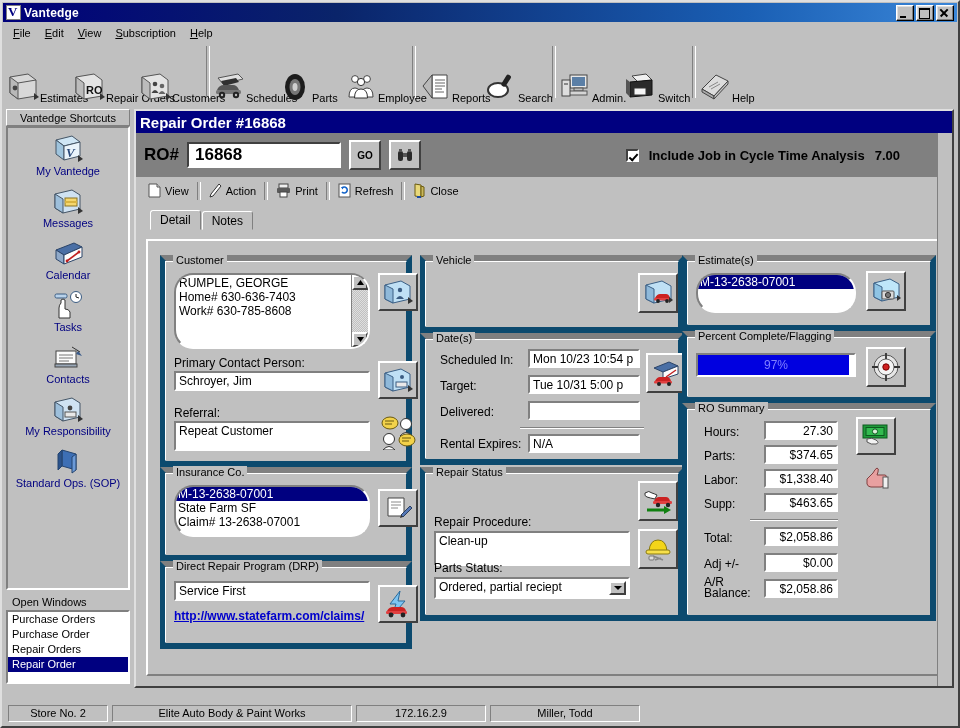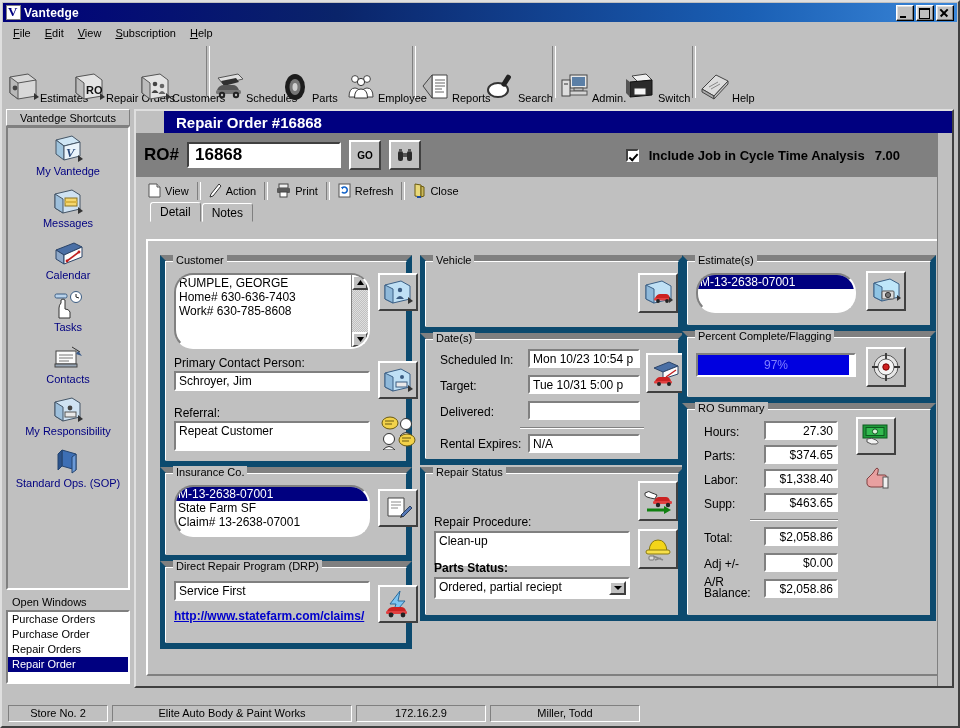--- a/index.html
+++ b/index.html
@@ -64,21 +64,21 @@
      align-items:center;padding-left:6px;font-size:11px;background:#c0c0c0;}
   .ow-list{position:absolute;left:0;right:0;bottom:4px;height:70px;background:#fff;
      border:2px solid;border-color:#808080 #fff #fff #808080;overflow:hidden;}
   .ow-item{height:15px;line-height:15px;padding-left:4px;font-size:11px;color:#000;}
   .ow-item.sel{background:#000080;color:#fff;}
 
   
   .mdi{position:absolute;left:130px;top:3px;right:2px;bottom:2px;background:#c0c0c0;
        border:2px solid;border-color:#dfdfdf #404040 #404040 #dfdfdf;}
   .mdi-title{height:22px;background:#000080;color:#fff;display:flex;align-items:center;
-       padding-left:12px;font-size:15px;font-weight:bold;margin-left:28px;}
+       padding-left:4px;font-size:15px;font-weight:bold;}
   .mdi-ro{height:44px;background:#808080;display:flex;align-items:center;padding:0 8px;}
   .ro-label{font-size:17px;font-weight:bold;color:#000;margin-right:8px;}
   .ro-input{width:154px;height:26px;background:#fff;border:2px solid;
        border-color:#404040 #fff #fff #404040;font-size:17px;font-weight:bold;
        padding:0 6px;box-sizing:border-box;display:flex;align-items:center;
        font-family:"Liberation Sans",sans-serif;}
   .sq-btn{width:28px;height:26px;margin-left:8px;background:#c0c0c0;
        border:2px solid;border-color:#fff #404040 #404040 #fff;
        display:flex;align-items:center;justify-content:center;font-size:11px;font-weight:bold;}
   .cyc{margin-left:auto;display:flex;align-items:center;gap:10px;padding-right:44px;}
@@ -87,21 +87,21 @@
   .chk:after{content:"";position:absolute;left:3px;top:1px;width:3px;height:7px;
        border:solid #000;border-width:0 2px 2px 0;transform:rotate(42deg);}
   .cyc-lb{font-size:13px;font-weight:bold;}
   .cyc-val{font-size:13px;font-weight:bold;}
 
   .mdi-tools{height:27px;background:#c0c0c0;display:flex;align-items:center;padding-left:6px;}
   .mtb{display:flex;align-items:center;gap:4px;padding:2px 6px;font-size:11px;}
   .msep{width:2px;height:18px;border-left:1px solid #808080;border-right:1px solid #fff;margin:0 2px;}
 
   
-  .tabstrip{position:relative;height:18px;margin:0 0 0 14px;display:flex;align-items:flex-end;}
+  .tabstrip{position:relative;height:18px;margin:8px 0 0 14px;display:flex;align-items:flex-end;}
   .tab{height:17px;padding:0 9px;display:flex;align-items:center;font-size:12px;
        background:#c0c0c0;border:1px solid;border-color:#fff #808080 transparent #fff;
        margin-right:1px;border-radius:3px 3px 0 0;}
   .tab.active{height:18px;}
   .panel{position:absolute;left:10px;right:10px;top:calc(128px);bottom:10px;background:#c0c0c0;
        border:2px solid;border-color:#fff #808080 #808080 #fff;}
 
   
   .gb{position:absolute;border:6px solid #0c4a6e;border-top-color:#808080;}
   .gb:before{content:"";position:absolute;left:-1px;right:-1px;top:0;bottom:0;
@@ -687,21 +687,21 @@
           <div class="fld" style="position:absolute;left:8px;top:58px;width:196px;height:35px;">Clean-up</div>
           <div class="ibtn" style="position:absolute;left:212px;top:56px;width:40px;height:40px;">
             <svg width="30" height="28" viewBox="0 0 30 28">
               <path d="M6 16 q1-11 9-11 q8 0 9 11z" fill="#f3d519" stroke="#8a7a10"></path>
               <rect x="3" y="15" width="24" height="4" rx="2" fill="#f7e04a" stroke="#8a7a10"></rect>
               <path d="M10 21 l10 4 M12 25 l6-2" stroke="#888" stroke-width="1.5" fill="none"></path>
               <rect x="6" y="21" width="5" height="4" rx="1" fill="#ddd" stroke="#777"></rect>
             </svg>
           </div>
 
-          <div class="lbl" style="position:absolute;left:8px;top:88px;font-weight:bold;">Parts Status:</div>
+          <div class="lbl" style="position:absolute;left:8px;top:88px;">Parts Status:</div>
           <div class="fld combo" style="position:absolute;left:8px;top:104px;width:196px;height:22px;">
             <span>Ordered, partial reciept</span>
             <div class="arrow">
                 <div class="tri"></div>
               </div>
           </div>
         </div>
 
         <div class="gb" style="left:534px;top:14px;width:242px;height:64px;">
           <div class="cap">Estimate(s)</div>

